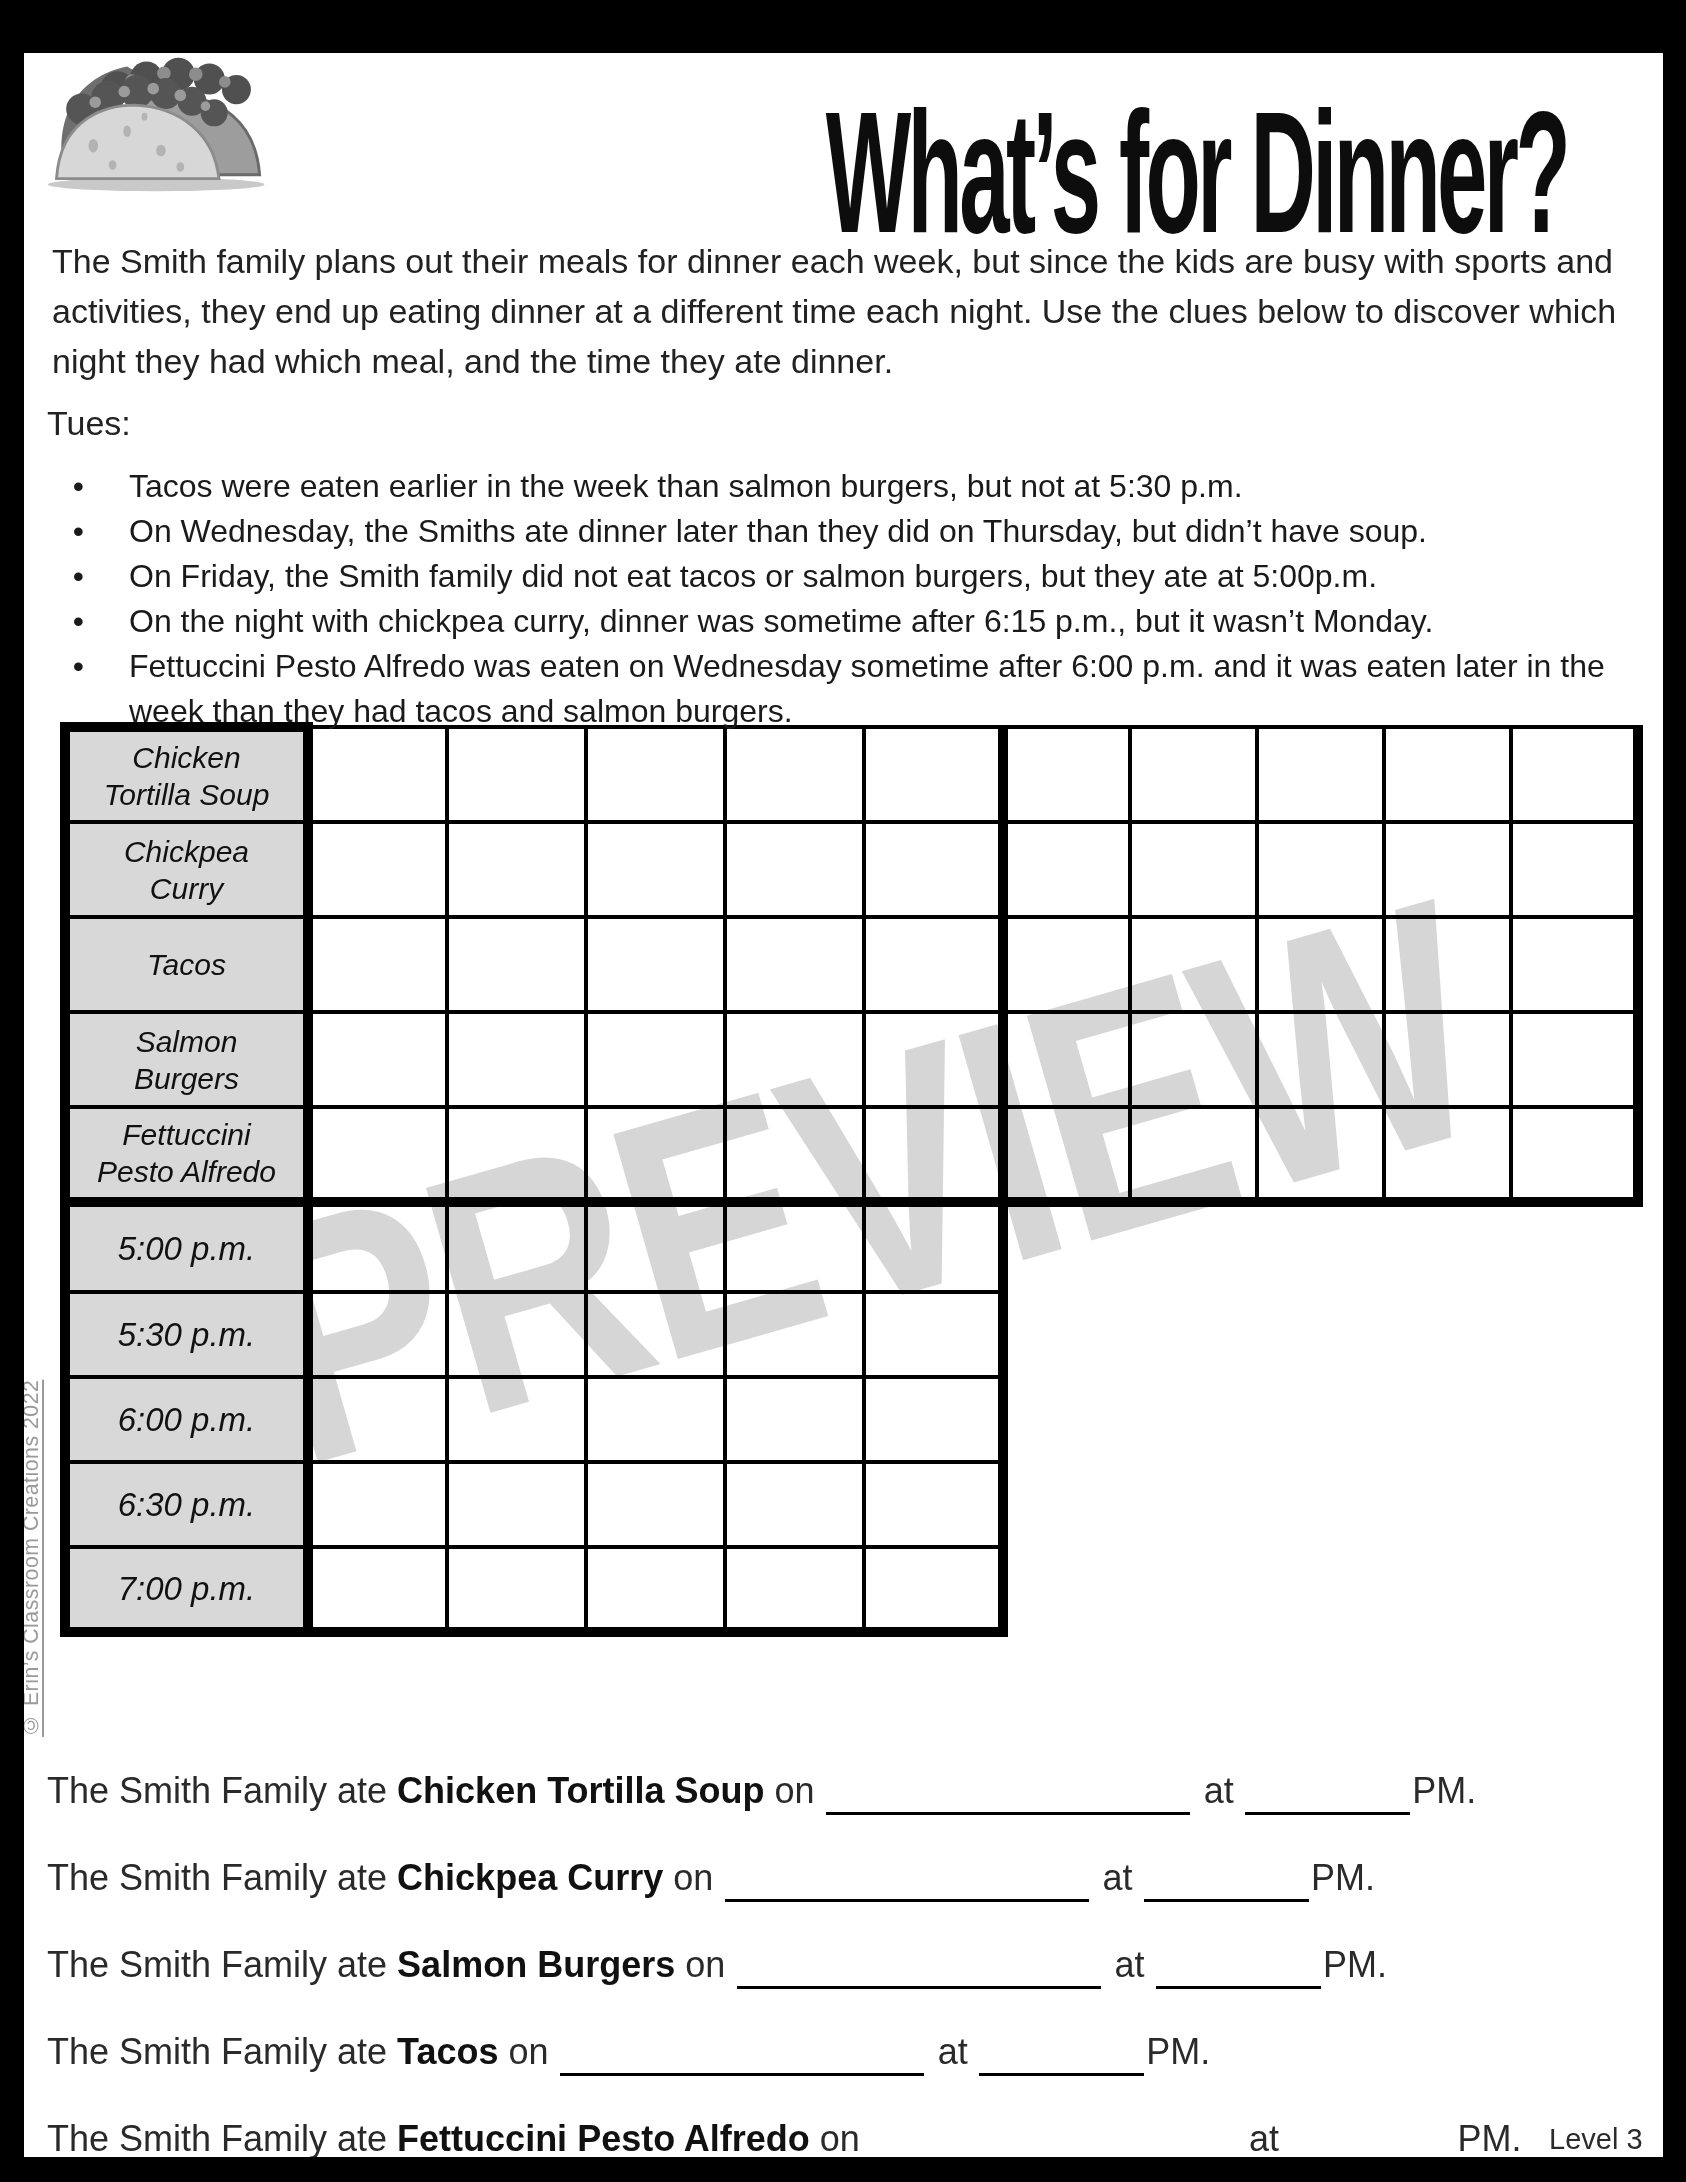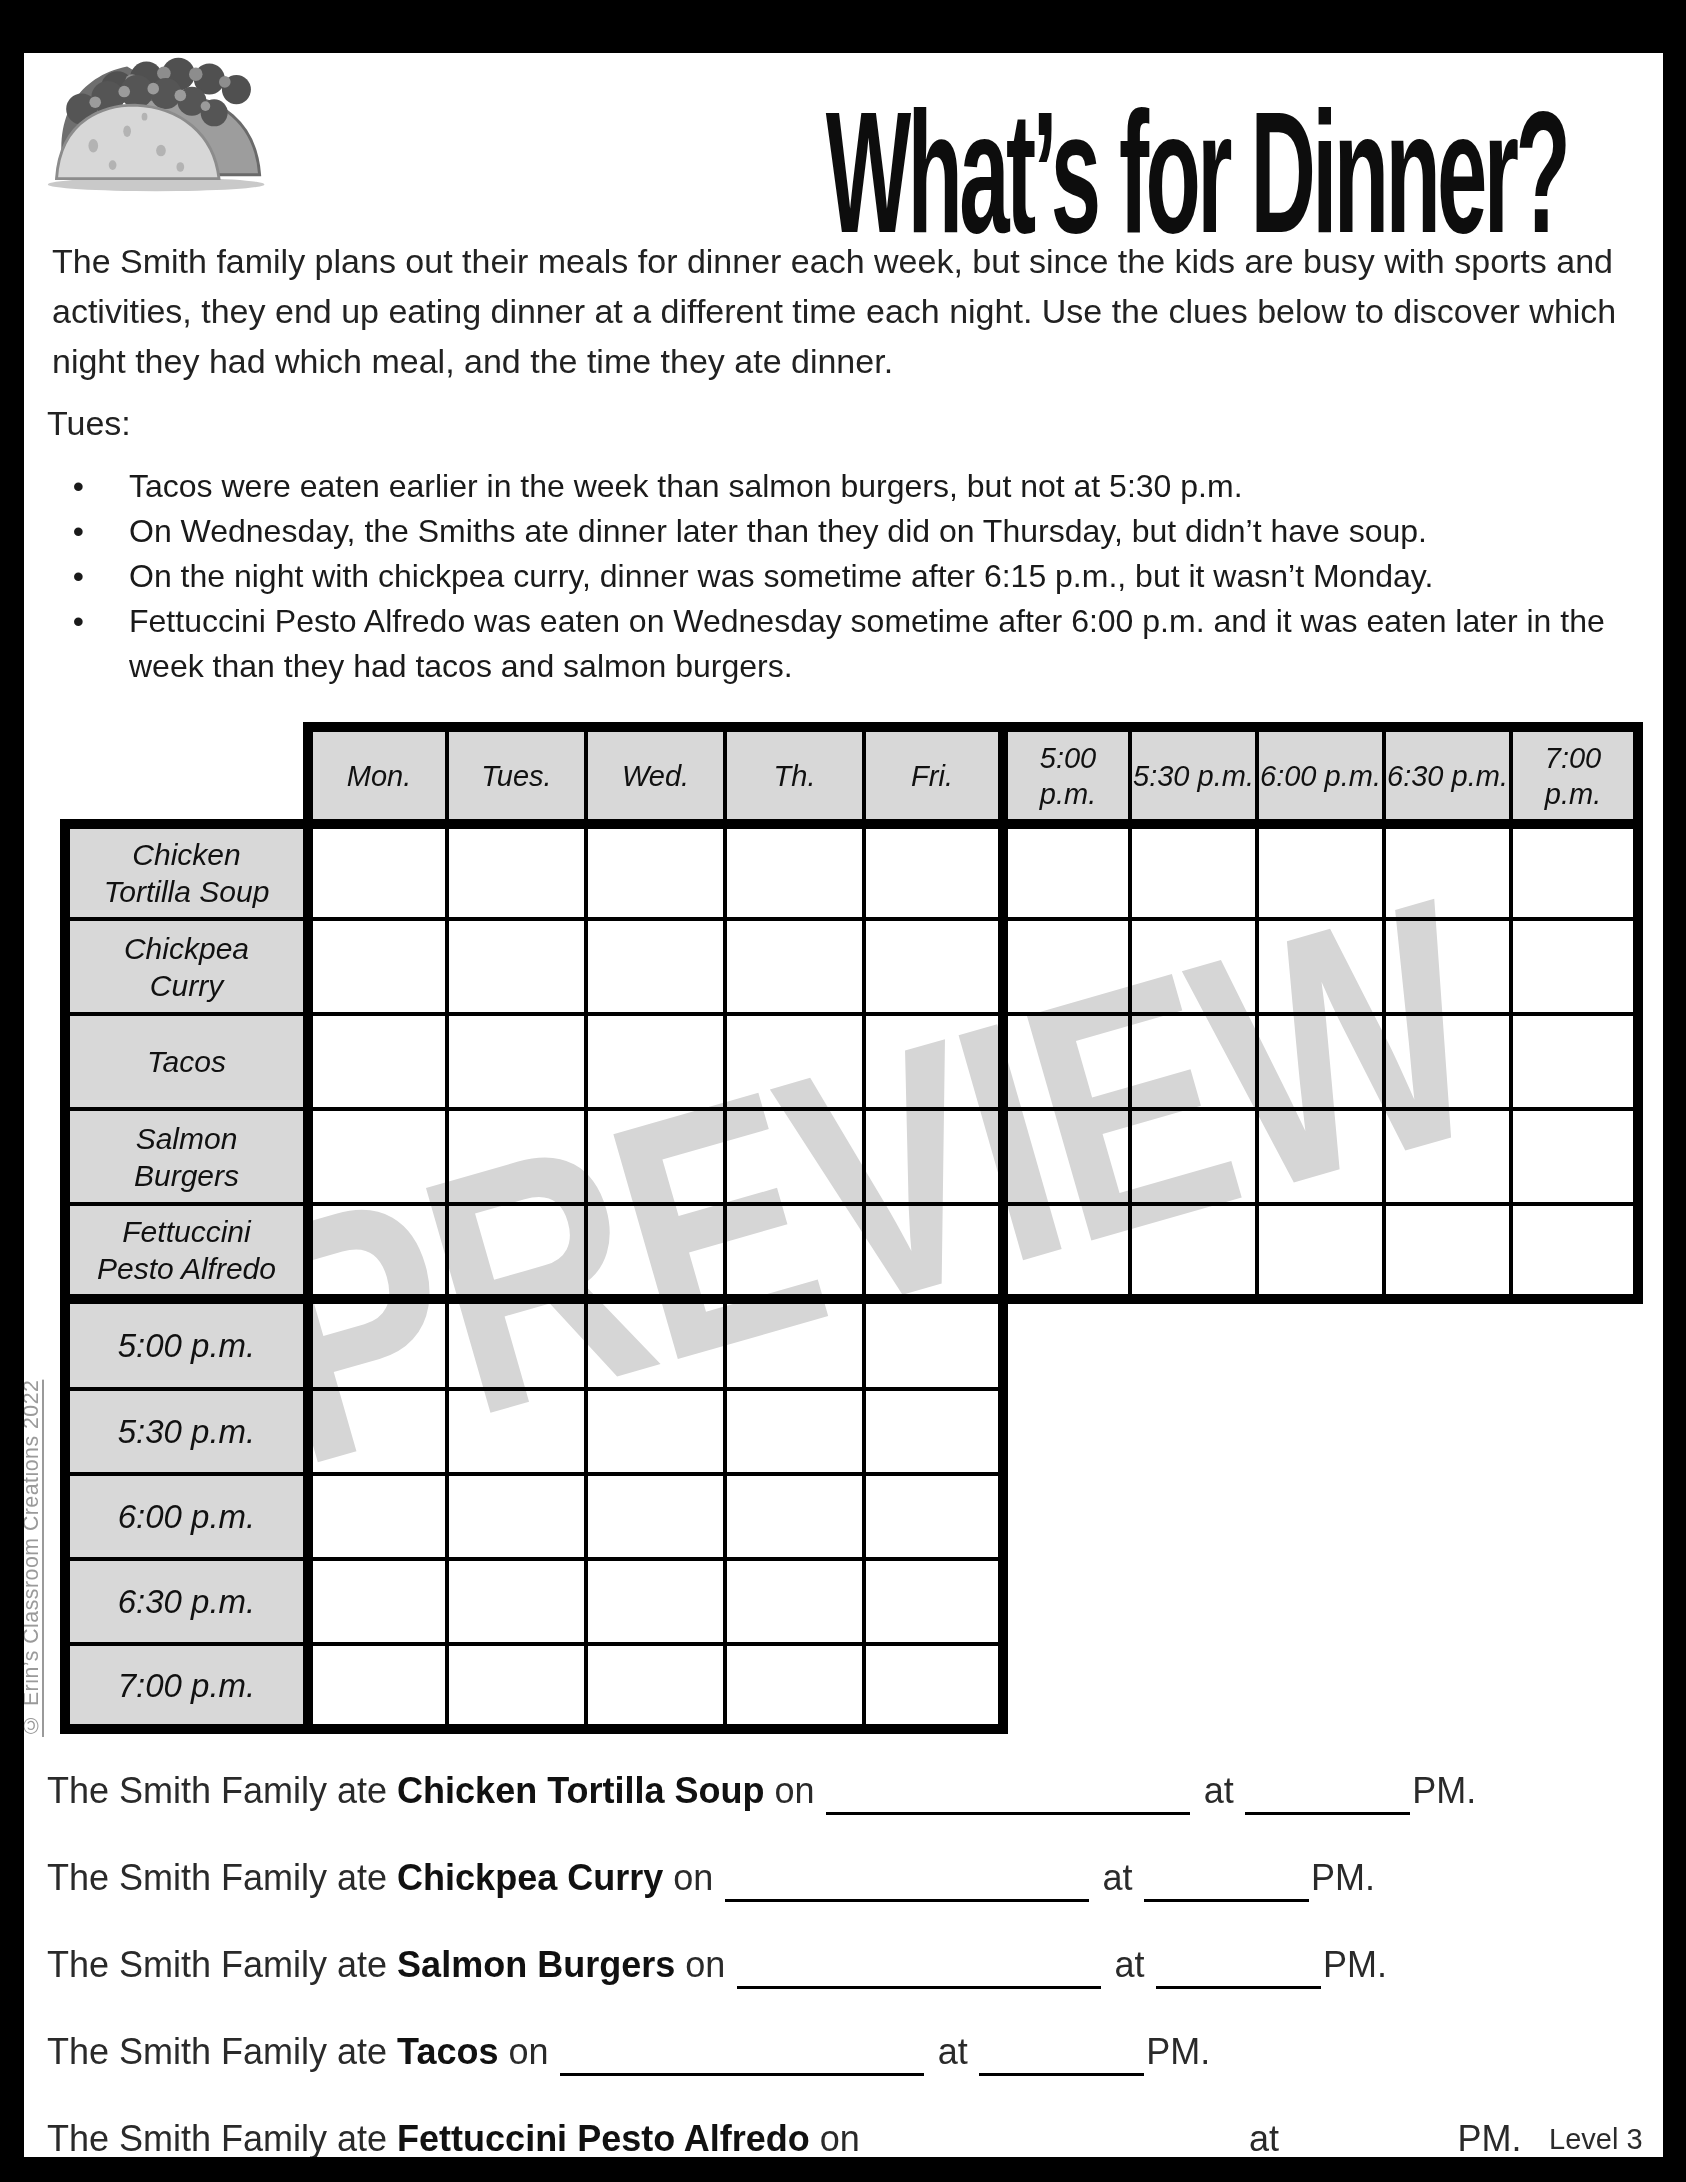--- a/index.html
+++ b/index.html
@@ -105,53 +105,41 @@
   </svg>
 
   <h1 class="title">What’s for Dinner?</h1>
 
   <p class="intro">The Smith family plans out their meals for dinner each week, but since the kids are busy with sports and activities, they end up eating dinner at a different time each night. Use the clues below to discover which night they had which meal, and the time they ate dinner.</p>
 
   <div class="clues-head">Tues:</div>
   <ul class="clues" id="clues-list">
       <li>Tacos were eaten earlier in the week than salmon burgers, but not at 5:30 p.m.</li>
       <li>On Wednesday, the Smiths ate dinner later than they did on Thursday, but didn’t have soup.</li>
+      <li>On Friday, the Smith family did not eat tacos or salmon burgers, but they ate at 5:00p.m.</li>
       <li>On the night with chickpea curry, dinner was sometime after 6:15 p.m., but it wasn’t Monday.</li>
       <li>Fettuccini Pesto Alfredo was eaten on Wednesday sometime after 6:00 p.m. and it was eaten later in the week than they had tacos and salmon burgers.</li>
     </ul>
 
   <div class="grid-wrap">
     <table class="grid-top">
       <colgroup id="cg1">
           <col style="width: 243px;">
           <col style="width: 139px;">
           <col style="width: 139px;">
           <col style="width: 139px;">
           <col style="width: 139px;">
           <col style="width: 139px;">
           <col style="width: 127px;">
           <col style="width: 127px;">
           <col style="width: 127px;">
           <col style="width: 127px;">
           <col style="width: 127px;">
         </colgroup>
       <tbody id="tb1">
-          <tr style="height: 97px;">
-            <td class="corner"></td>
-            <th class="h bt bb bl">Mon.</th>
-            <th class="h bt bb">Tues.</th>
-            <th class="h bt bb">Wed.</th>
-            <th class="h bt bb">Th.</th>
-            <th class="h bt bb">Fri.</th>
-            <th class="h bt bb bl">5:00 p.m.</th>
-            <th class="h bt bb">5:30 p.m.</th>
-            <th class="h bt bb">6:00 p.m.</th>
-            <th class="h bt bb">6:30 p.m.</th>
-            <th class="h bt bb br">7:00 p.m.</th>
-          </tr>
           <tr style="height: 95px;">
             <th class="l bl br bt"><span class="lbl">Chicken Tortilla Soup</span></th>
             <td class="c"></td>
             <td class="c"></td>
             <td class="c"></td>
             <td class="c"></td>
             <td class="c"></td>
             <td class="c bl"></td>
             <td class="c"></td>
             <td class="c"></td>

